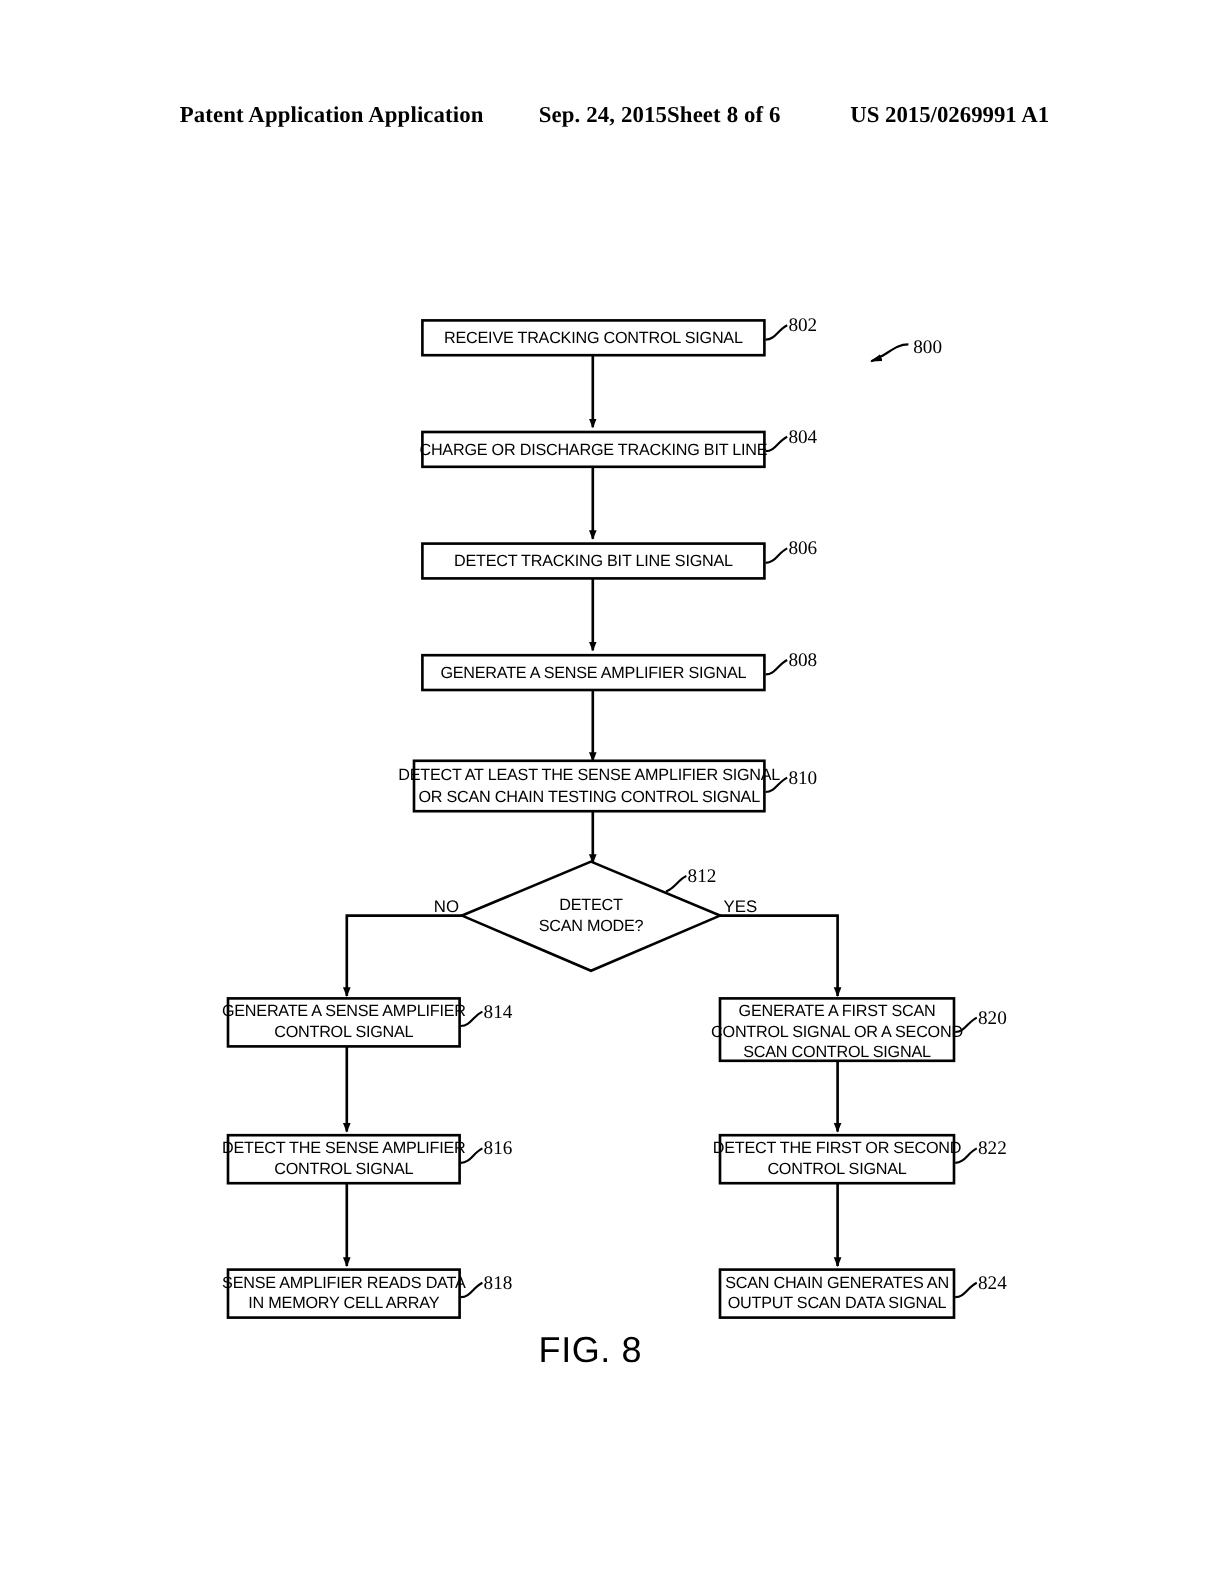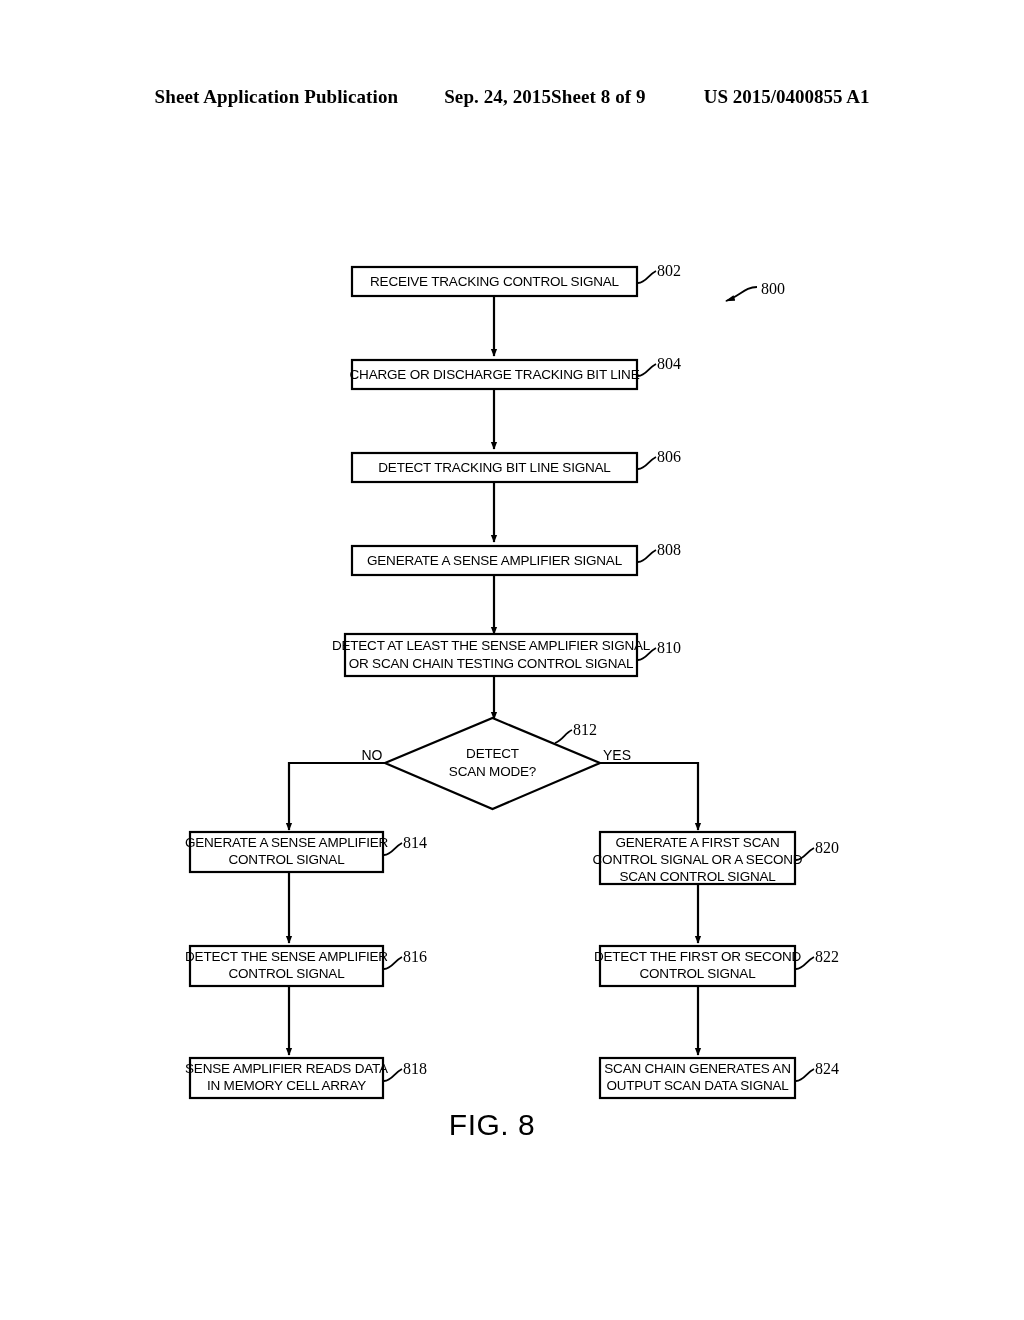--- a/index.html
+++ b/index.html
@@ -106,24 +106,24 @@
     font-size: 30px;
     fill: #000000;
     text-anchor: middle;
     letter-spacing: 0.5px;
   }
 </style>
 </head>
 <body>
 
 <div id="page-header">
-  <span class="hdr-pub">Sheet Application Publication</span>
+  <span class="hdr-pub">Patent Application Application</span>
   <span class="hdr-date">Sep. 24, 2015</span>
-  <span class="hdr-sheet">Sheet 8 of 9</span>
-  <span class="hdr-number">US 2015/0400855 A1</span>
+  <span class="hdr-sheet">Sheet 8 of 6</span>
+  <span class="hdr-number">US 2015/0269991 A1</span>
 </div>
 
 <div id="figure-area">
   <svg id="flowchart-svg" viewBox="0 0 1024 1320">
     <defs>
       <marker id="arrowhead" markerWidth="9" markerHeight="9" refX="7.2" refY="3.6" orient="auto" markerUnits="userSpaceOnUse">
         <path d="M0,0.4 L8,3.6 L0,6.8 z" fill="#000000"></path>
       </marker>
       <marker id="arrowhead-leader" markerWidth="11" markerHeight="9" refX="9" refY="3.6" orient="auto" markerUnits="userSpaceOnUse">
         <path d="M0,0.6 L10,3.6 L0,6.6 z" fill="#000000"></path>

